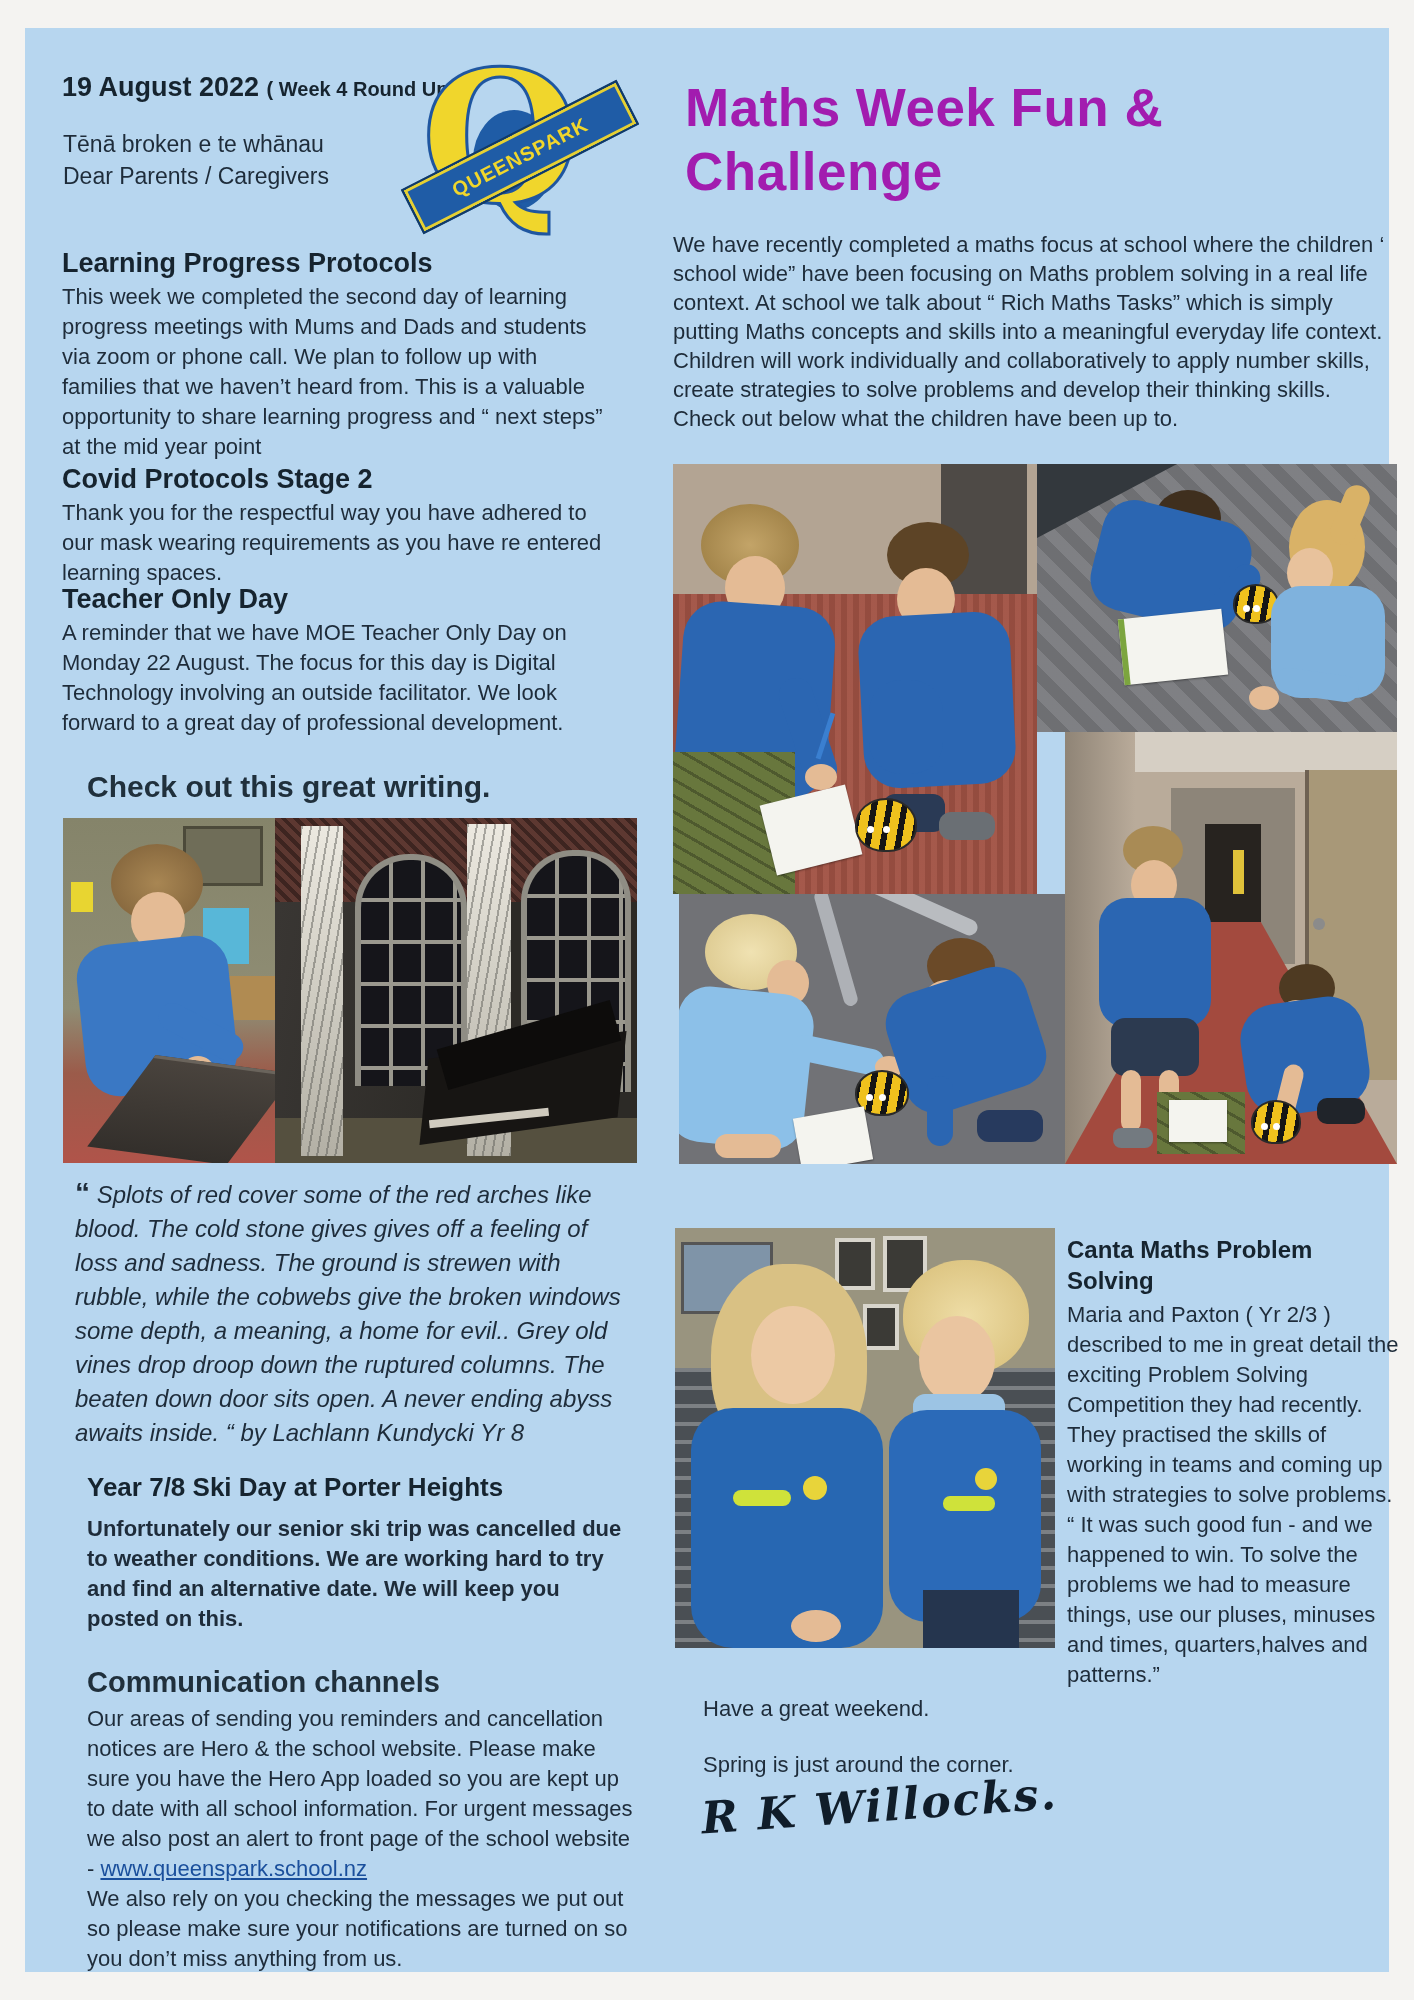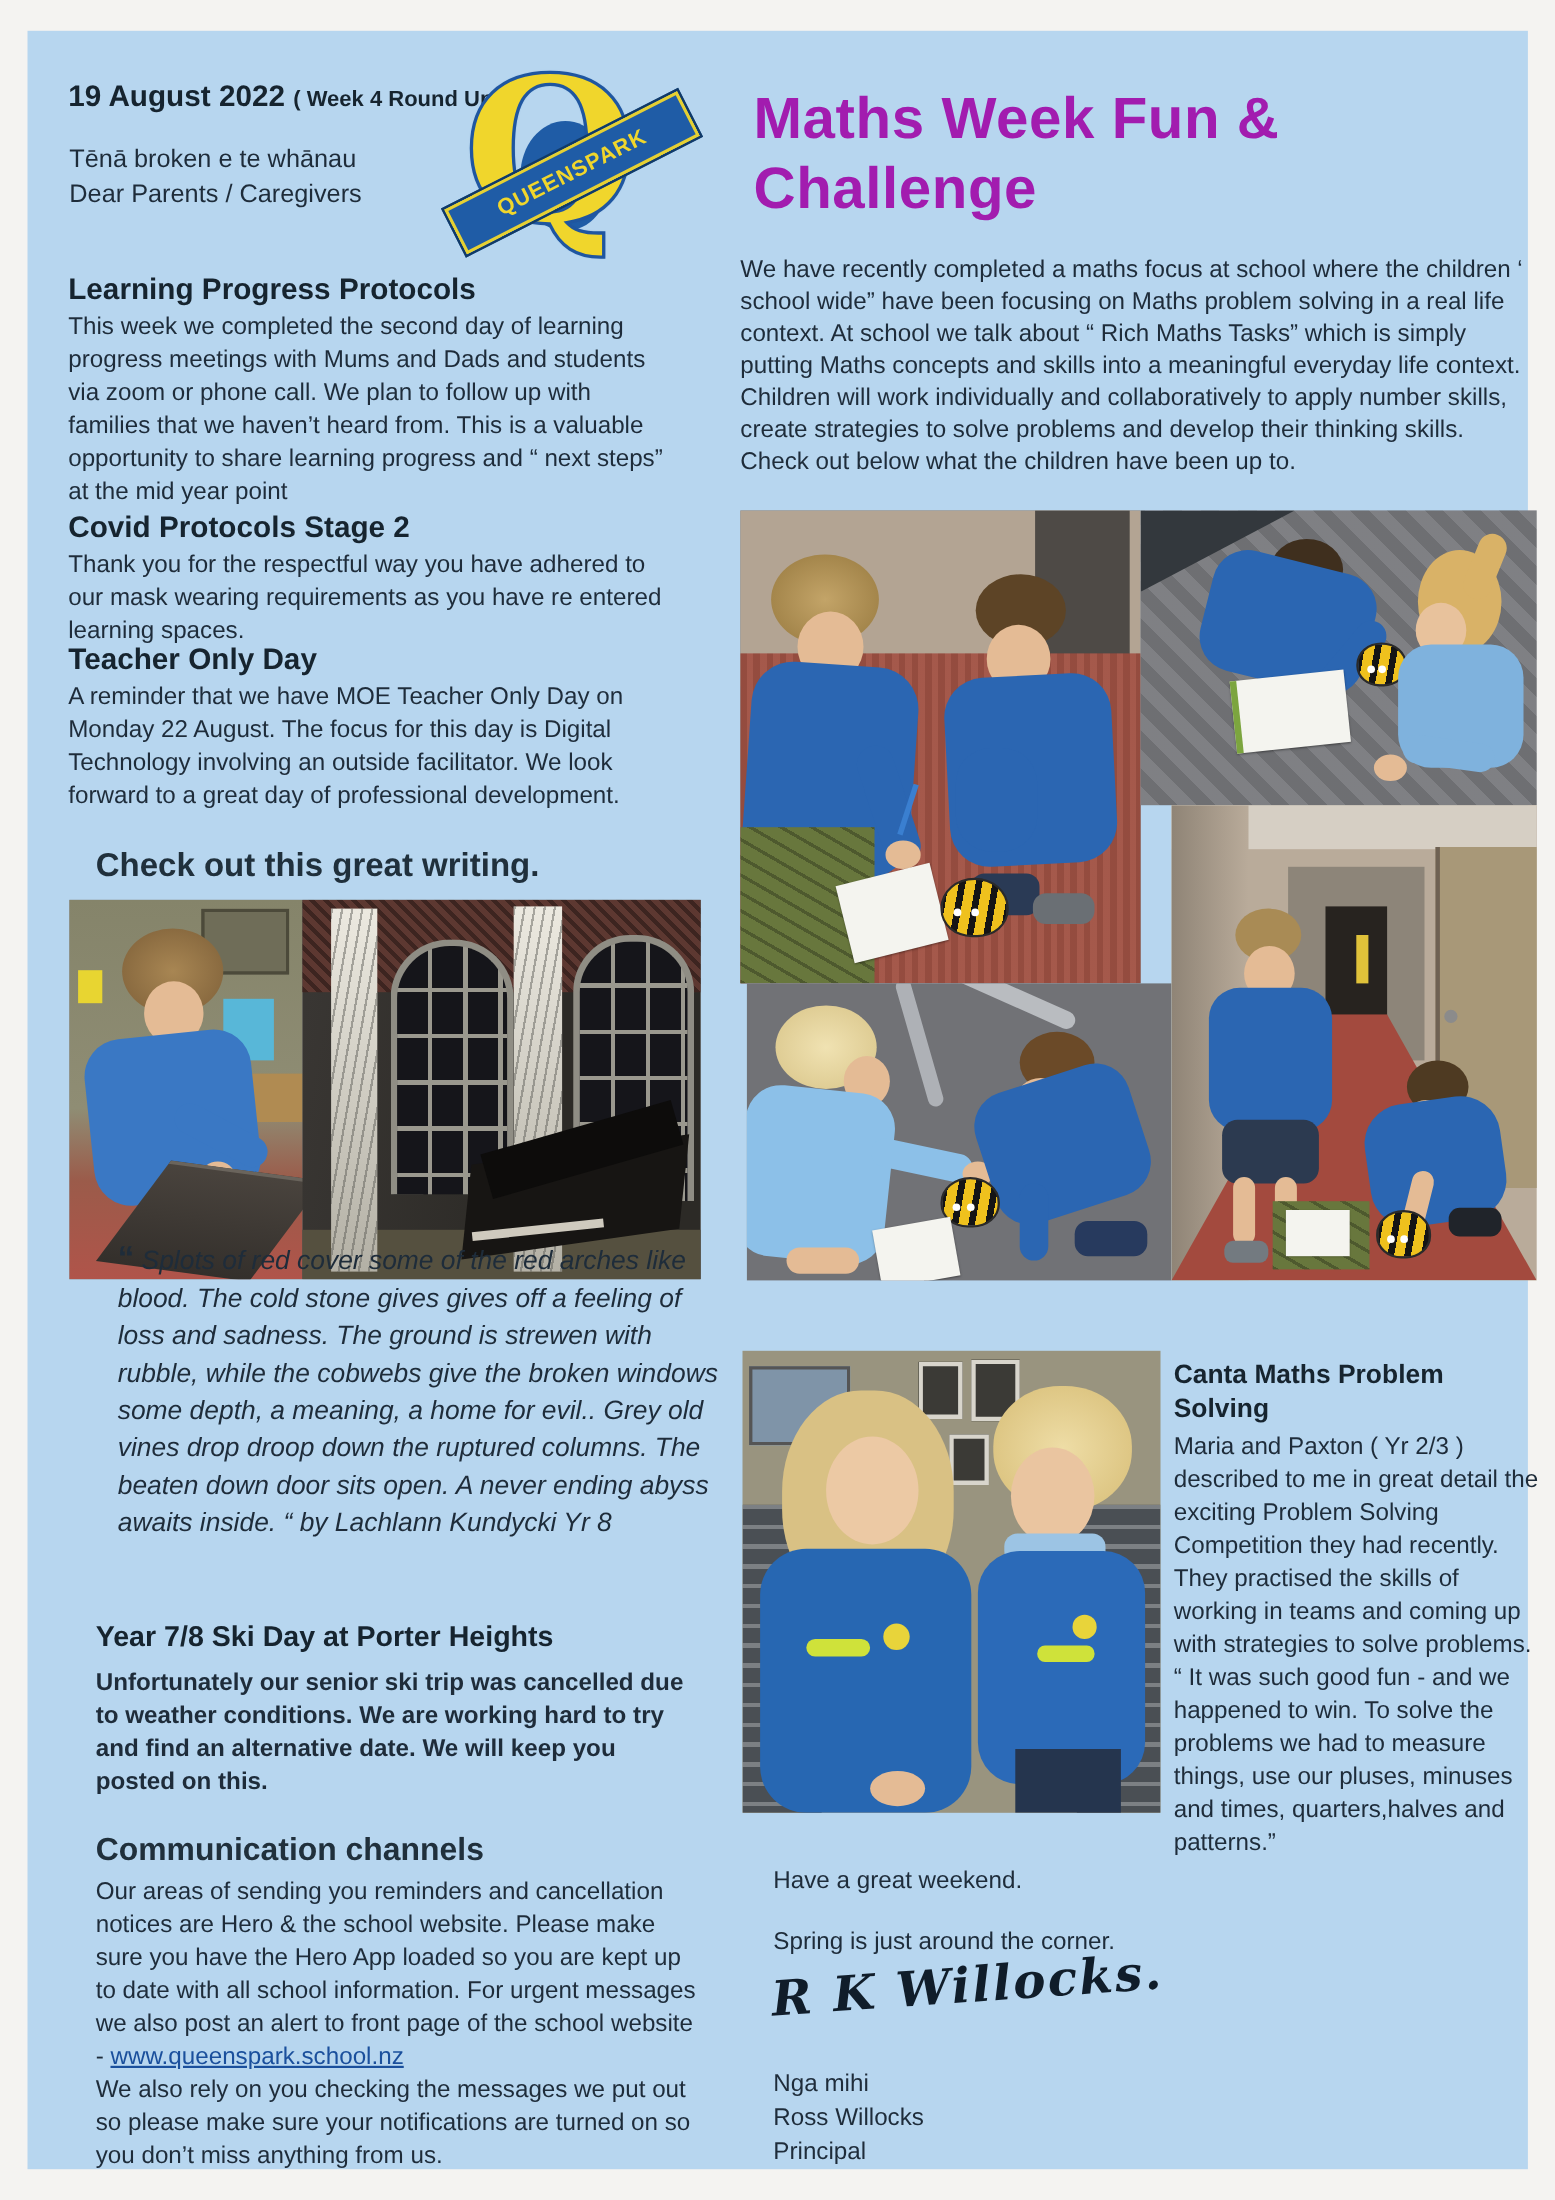--- a/index.html
+++ b/index.html
@@ -80,21 +80,21 @@
     <div class="s" style="left:212px;top:300px;width:362px;height:45px;background:#55503f;"></div>
     <div class="s colcap" style="left:238px;top:8px;width:42px;height:330px;"></div>
     <div class="s colcap" style="left:404px;top:6px;width:44px;height:332px;"></div>
     <div class="s win" style="left:292px;top:36px;width:100px;height:226px;border-radius:54px 54px 0 0;"></div>
     <div class="s win" style="left:458px;top:32px;width:98px;height:236px;border-radius:52px 52px 0 0;"></div>
     <div class="s" style="left:360px;top:228px;width:200px;height:84px;background:#171513;transform:rotate(-8deg) skewX(-14deg);"></div>
     <div class="s" style="left:376px;top:206px;width:180px;height:42px;background:#0d0c0b;transform:rotate(-16deg);"></div>
     <div class="s" style="left:366px;top:296px;width:120px;height:8px;background:#cfcabe;transform:rotate(-6deg);"></div>
   </div>
 
-  <div class="s quote-txt" style="left:50px;top:1100px;width:552px;margin-left:32px;">
+  <div class="s quote-txt" style="left:50px;top:1148px;width:552px;">
     <span style="font-style:normal;font-weight:bold;font-size:30px;">“</span>
     <span>Splots of red cover some of the red arches like blood.  The cold stone gives gives off a feeling of loss and sadness.  The ground is strewen with rubble, while the cobwebs give the broken windows some depth, a meaning, a home for evil..  Grey old vines drop droop down the ruptured columns.  The beaten down door sits open.  A never ending abyss awaits inside. “  by Lachlann Kundycki  Yr 8</span>
   </div>
 
   <div class="s hd" style="left:62px;top:1444px;font-size:26px;">Year 7/8 Ski Day at Porter Heights</div>
   <div class="s body-txt" style="left:62px;top:1486px;width:548px;font-weight:bold;">Unfortunately our senior ski trip was cancelled due to weather conditions. We are working hard to try and find an alternative date. We will keep you posted on this.</div>
 
   <div class="s arial-head" style="left:62px;top:1638px;font-size:29px;">Communication channels</div>
   <div class="s body-txt" style="left:62px;top:1676px;width:556px;">
     <span>Our areas of sending you reminders and cancellation notices are Hero &amp; the school website. Please make sure you have the Hero App loaded so you are kept up to date with all school information.  For urgent messages we also post an alert to front page of the school website - </span><a class="site-link" href="#">www.queenspark.school.nz</a>
@@ -228,19 +228,14 @@
   </div>
 
   <div class="s" style="left:1042px;top:1206px;width:336px;">
     <div class="hd" style="font-size:24px;line-height:31px;">Canta Maths Problem Solving</div>
     <div class="body-txt" style="margin-top:4px;line-height:30px;">Maria and Paxton ( Yr 2/3 ) described to me in great detail the exciting Problem Solving Competition they had recently. They practised the skills of working in teams and coming up with strategies to solve problems.  “ It was such good fun - and we happened to win. To solve the problems we had to measure things, use our pluses, minuses and times, quarters,halves and patterns.”</div>
   </div>
 
   <div class="s body-txt" style="left:678px;top:1666px;">Have a great weekend.</div>
   <div class="s body-txt" style="left:678px;top:1722px;">Spring is just around the corner.</div>
   <div class="s sig" style="left:676px;top:1752px;">R K Willocks.</div>
-  <div class="s body-txt" style="left:678px;top:1850px;line-height:31px;">
-    <div>Nga mihi</div>
-    <div>Ross Willocks</div>
-    <div>Principal</div>
-  </div>
 
 </div>
 
 </body></html>

